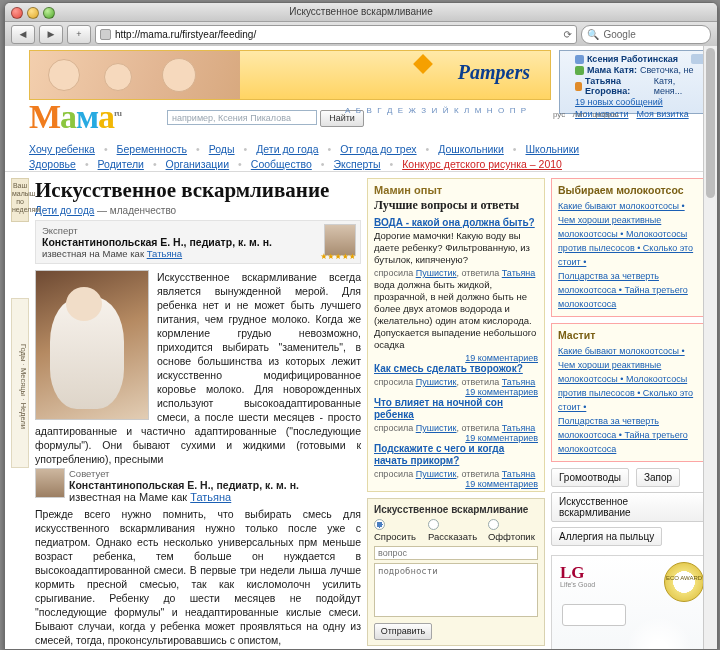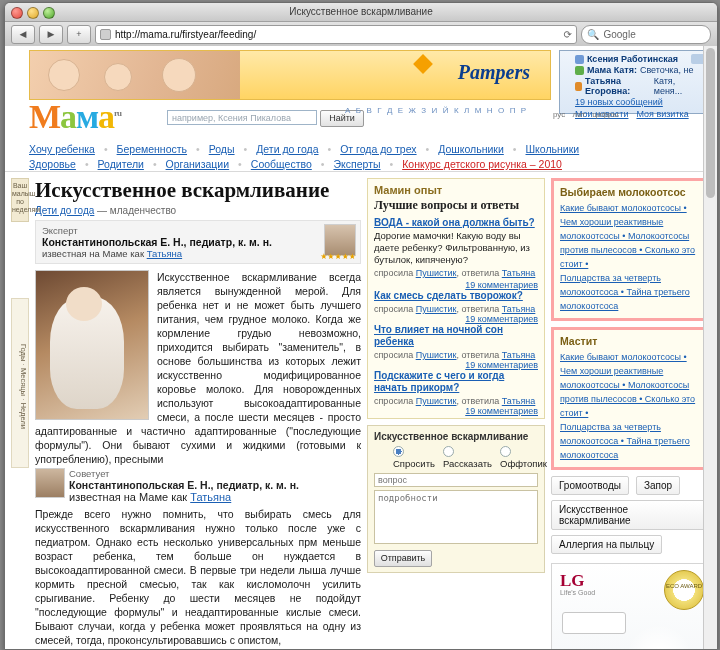--- a/index.html
+++ b/index.html
@@ -201,37 +201,37 @@
   .q{margin-bottom:7px;}
   .q .qt{font-size:10px;color:#1a5fb4;text-decoration:underline;font-weight:bold;display:block;line-height:12px;cursor:pointer;}
   .q .qd{font-size:9.5px;line-height:12px;color:#222;margin-top:1px;}
   .q .meta{font-size:9px;color:#666;margin-top:2px;}
   .q .meta a{color:#1a5fb4;text-decoration:underline;}
   .q .cmt{font-size:9px;color:#1a5fb4;text-decoration:underline;float:right;}
   .askbox{
     margin-top:6px;border:1px solid #d9d2b0;background:#fbf8e4;padding:5px 6px;box-sizing:border-box;
   }
   .askbox .t{font-size:10px;font-weight:bold;color:#333;margin-bottom:4px;}
-  .radios{display:flex;gap:8px;font-size:9.5px;color:#222;margin-bottom:4px;align-items:center;margin-left:19px;}
+  .radios{display:flex;gap:8px;font-size:9.5px;color:#222;margin-bottom:4px;align-items:center;}
   .radios i{display:inline-block;width:9px;height:9px;border:1px solid #9aa;background:#fff;border-radius:50%;margin-right:3px;vertical-align:-1px;}
   .radios i.on{background:radial-gradient(circle,#4a7fc1 0 3px,#fff 3px);}
   .askbox input.line{
     width:100%;height:14px;border:1px solid #c9c2a2;background:#fff;font-size:9px;padding:0 3px;
     box-sizing:border-box;margin-bottom:3px;color:#666;
   }
   .askbox textarea{
     width:100%;height:54px;border:1px solid #c9c2a2;background:#fff;font-size:9px;padding:2px 3px;
     box-sizing:border-box;resize:none;color:#888;
   }
   .askbox .send{
     margin-top:4px;width:56px;height:15px;background:linear-gradient(#fdfdfd,#e0e0e0);
     border:1px solid #a5a5a5;border-radius:2px;font-size:9px;text-align:center;line-height:15px;
   }
   
-  .rbox{border:3px solid #fca5a5;background:#fffdf0;padding:5px 6px;box-sizing:border-box;margin-bottom:6px;}
+  .rbox{border:1px solid #fca5a5;background:#fffdf0;padding:5px 6px;box-sizing:border-box;margin-bottom:6px;}
   .rbox .h{font-size:10.5px;font-weight:bold;color:#7a5f14;margin-bottom:3px;}
   .rbox .li{font-size:9px;line-height:14px;color:#1a5fb4;text-decoration:underline;display:block;cursor:pointer;}
   .tagbtn{
     display:inline-block;border:1px solid #cfcfcf;background:linear-gradient(#ffffff,#f0f0f0);
     font-size:10px;padding:3px 7px;margin:0 4px 5px 0;color:#111;border-radius:2px;
   }
   .lgad{
     margin-top:4px;border:1px solid #d5d5d5;height:178px;position:relative;overflow:hidden;
     background:linear-gradient(#ffffff,#eef2f5);
   }
@@ -410,20 +410,21 @@
 
           <div class="q">
             <a class="qt">ВОДА - какой она должна быть?</a>
             <div class="qd">Дорогие мамочки! Какую воду вы даете ребенку? Фильтрованную, из бутылок, кипяченую?</div>
             <div class="meta">
               <span>спросила</span>
               <a>Пушистик</a>,
               <span>ответила</span>
               <a>Татьяна</a>
             </div>
+            <div class="qd">вода должна быть жидкой, прозрачной, в ней должно быть не более двух атомов водорода и (желательно) один атом кислорода. Допускается выпадение небольшого осадка</div>
             <div class="meta">
               <a class="cmt">19 комментариев</a>
             </div>
           </div>
 
           <div class="q" style="clear:both">
             <a class="qt">Как смесь сделать творожок?</a>
             <div class="meta">
               <span>спросила</span>
               <a>Пушистик</a>,

